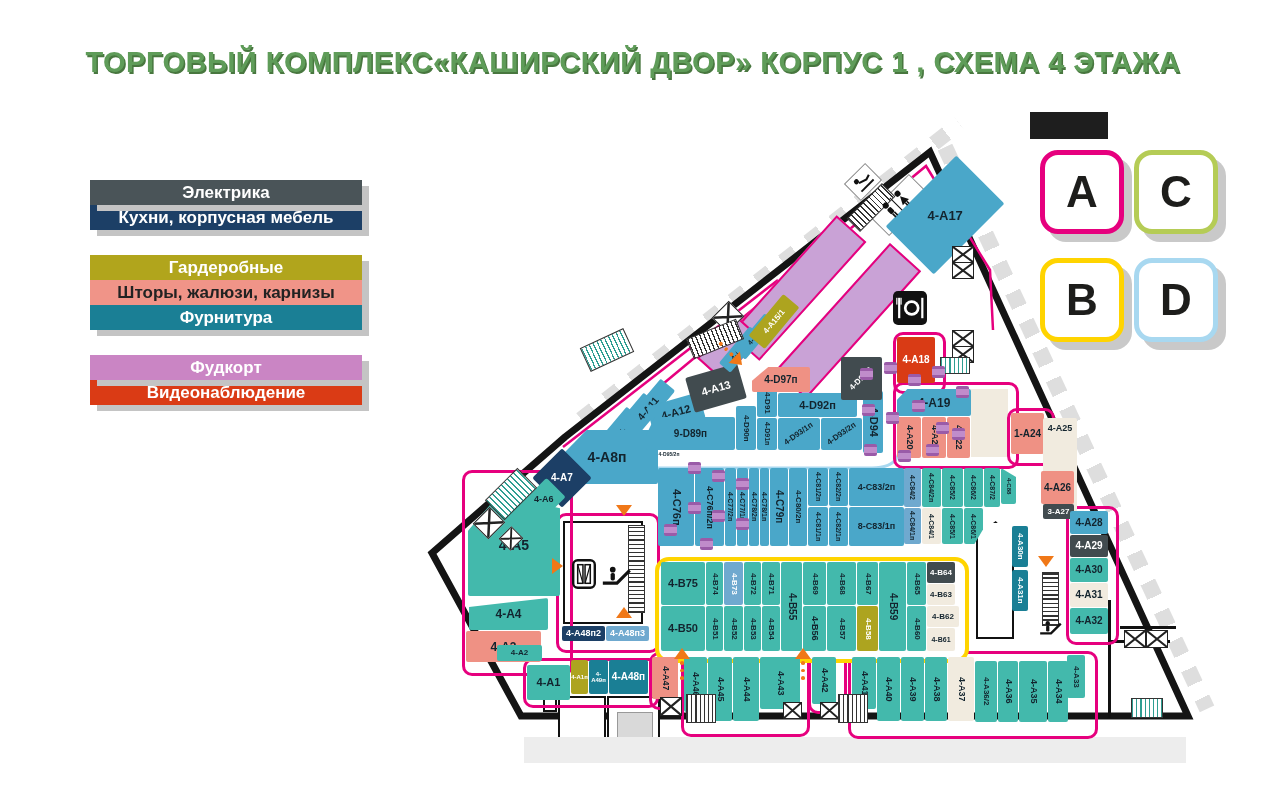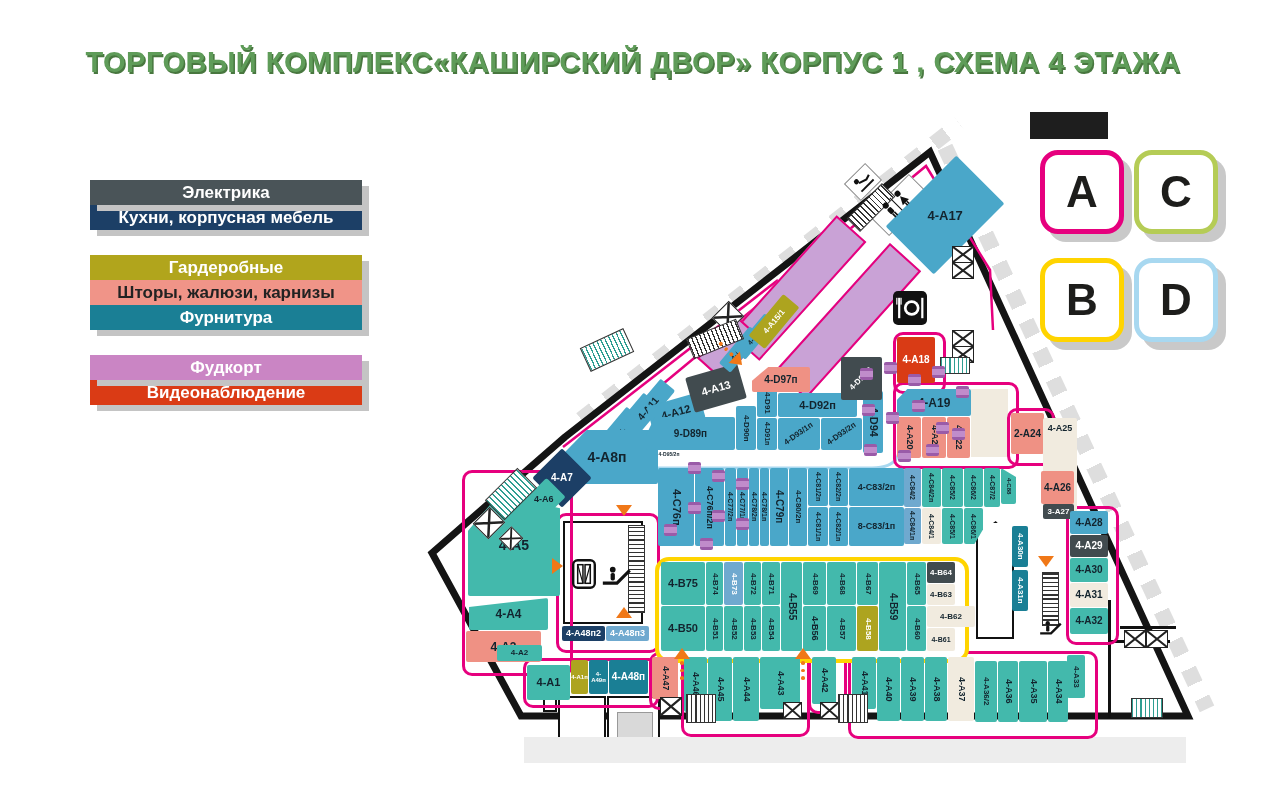--- a/index.html
+++ b/index.html
@@ -219,21 +219,21 @@
     <div class="unit" style="left: 897px; top: 417px; width: 24px; height: 41px; background: rgb(239, 145, 132); color: rgb(19, 36, 46); font-size: 9px;">
       <span style="writing-mode: vertical-rl;">4-A20</span>
     </div>
     <div class="unit" style="left: 922px; top: 417px; width: 24px; height: 41px; background: rgb(239, 145, 132); color: rgb(19, 36, 46); font-size: 9px;">
       <span style="writing-mode: vertical-rl;">4-A21</span>
     </div>
     <div class="unit" style="left: 947px; top: 417px; width: 23px; height: 41px; background: rgb(239, 145, 132); color: rgb(19, 36, 46); font-size: 9px;">
       <span style="writing-mode: vertical-rl;">4-A22</span>
     </div>
     <div class="unit" style="left: 1011px; top: 413px; width: 33px; height: 41px; background: rgb(239, 145, 132); color: rgb(19, 36, 46); font-size: 10px;">
-      <span>2-A24</span>
+      <span>1-A24</span>
     </div>
     <div class="unit" style="left: 1043px; top: 418px; width: 34px; height: 88px; background: rgb(241, 235, 223); color: rgb(19, 36, 46); font-size: 9px; align-items: flex-start; padding-top: 6px;">
       <span>4-A25</span>
     </div>
     <div class="unit" style="left: 1041px; top: 471px; width: 33px; height: 33px; background: rgb(239, 145, 132); color: rgb(19, 36, 46); font-size: 10px;">
       <span>4-A26</span>
     </div>
     <div class="unit" style="left: 1043px; top: 504px; width: 31px; height: 15px; background: rgb(65, 75, 79); color: rgb(255, 255, 255); font-size: 8px;">
       <span>3-A27</span>
     </div>
@@ -389,21 +389,21 @@
     </div>
     <div class="unit" style="left: 907px; top: 606px; width: 19px; height: 45px; background: rgb(67, 185, 172); color: rgb(19, 36, 46); font-size: 8px;">
       <span style="writing-mode: vertical-rl;">4-B60</span>
     </div>
     <div class="unit" style="left: 927px; top: 562px; width: 28px; height: 21px; background: rgb(65, 75, 79); color: rgb(255, 255, 255); font-size: 8px;">
       <span>4-B64</span>
     </div>
     <div class="unit" style="left: 927px; top: 584px; width: 28px; height: 21px; background: rgb(241, 235, 223); color: rgb(19, 36, 46); font-size: 8px;">
       <span>4-B63</span>
     </div>
-    <div class="unit" style="left: 927px; top: 606px; width: 48px; height: 21px; background: rgb(241, 235, 223); color: rgb(19, 36, 46); font-size: 8px;">
+    <div class="unit" style="left: 927px; top: 606px; width: 32px; height: 21px; background: rgb(241, 235, 223); color: rgb(19, 36, 46); font-size: 8px;">
       <span>4-B62</span>
     </div>
     <div class="unit" style="left: 927px; top: 628px; width: 28px; height: 23px; background: rgb(241, 235, 223); color: rgb(19, 36, 46); font-size: 7px;">
       <span>4-B61</span>
     </div>
     <div class="unit" style="left: 652px; top: 657px; width: 26px; height: 42px; background: rgb(239, 145, 132); color: rgb(19, 36, 46); font-size: 9px;">
       <span style="writing-mode: vertical-rl;">4-A47</span>
     </div>
     <div class="unit" style="left: 684px; top: 657px; width: 23px; height: 55px; background: rgb(67, 185, 172); color: rgb(19, 36, 46); font-size: 9px;">
       <span style="writing-mode: vertical-rl;">4-A46</span>

